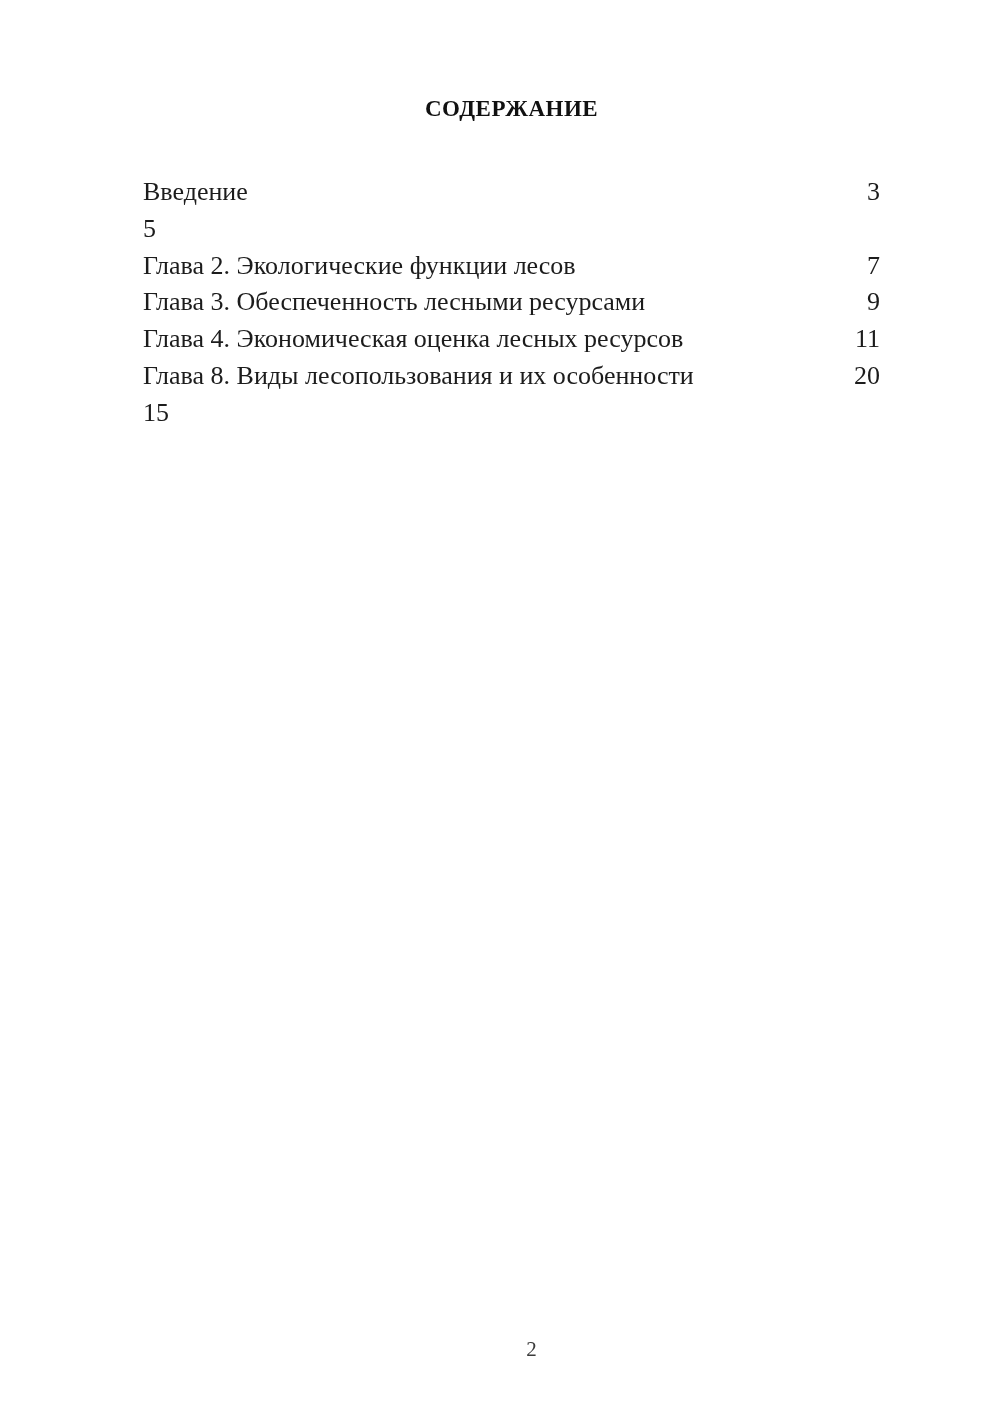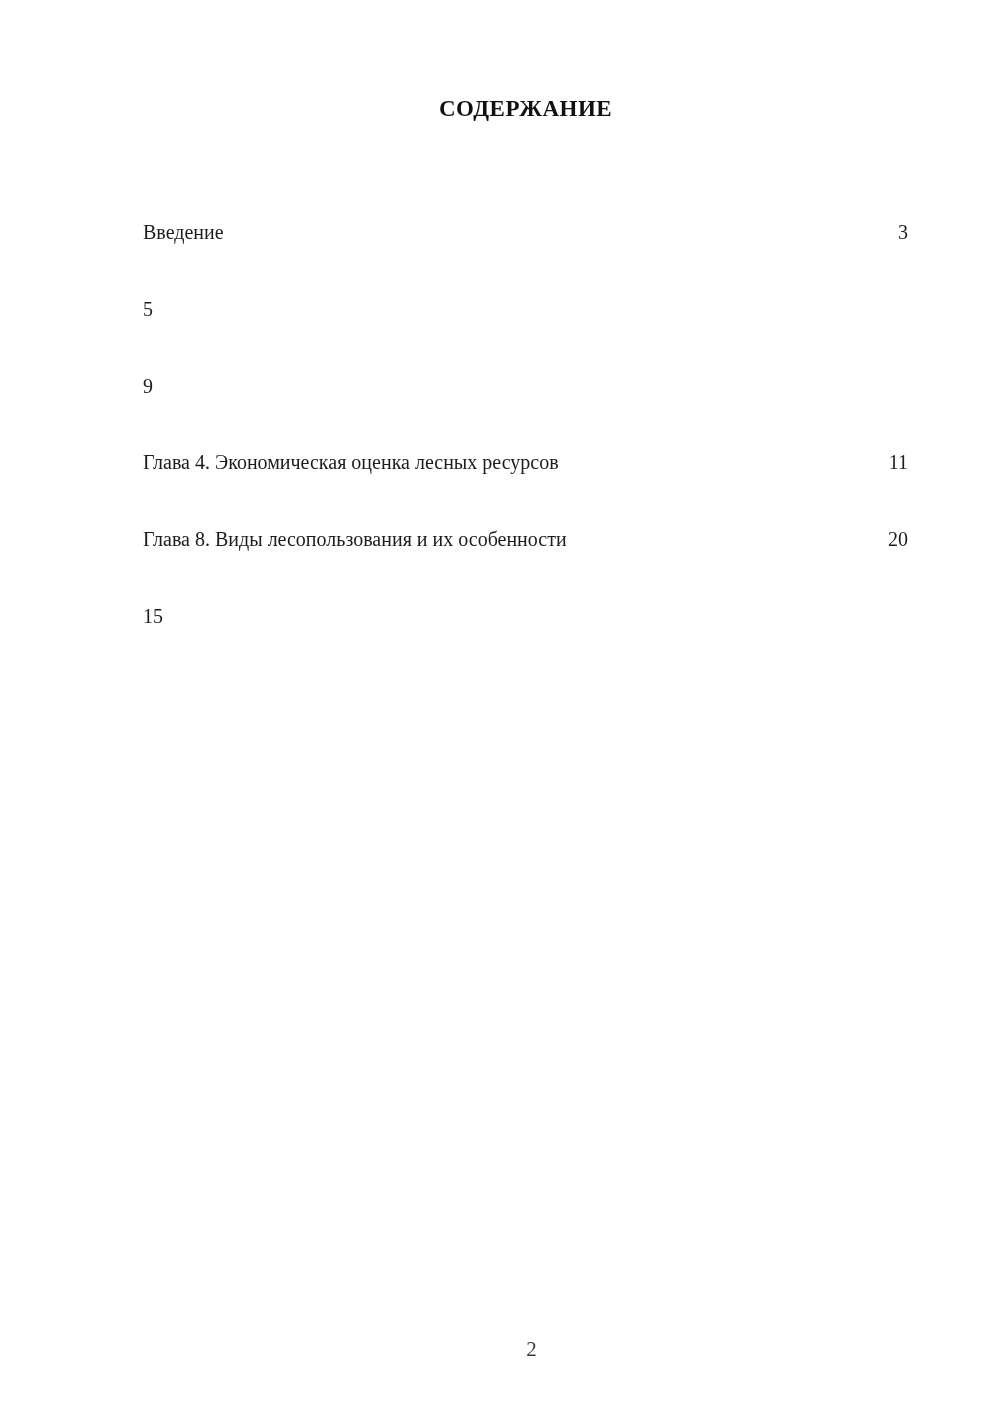--- a/index.html
+++ b/index.html
@@ -12,41 +12,40 @@
     width: 1000px;
     height: 1414px;
     background: #ffffff;
     font-family: "Liberation Serif", serif;
     color: #1c1c1c;
     box-sizing: border-box;
     overflow: hidden;
   }
   .content {
     box-sizing: border-box;
-    padding: 96px 92px 0 143px;
+    padding: 96px 120px 0 143px;
   }
   .doc-title {
     margin: 0 0 52px 0;
     text-align: center;
     font-size: 23px;
     font-weight: bold;
     letter-spacing: 0.5px;
     color: #111111;
   }
   .toc {
     display: flex;
     flex-direction: column;
   }
   .toc-row {
     display: flex;
     justify-content: space-between;
     align-items: flex-start;
-    font-size: 20px;
+    font-size: 26px;
     line-height: 36.8px;
-    margin-top: 40px;
   }
   .toc-label {
     white-space: nowrap;
   }
   .toc-page {
     white-space: nowrap;
     text-align: right;
   }
   .footer {
     position: absolute;
@@ -70,22 +69,27 @@
 
       <div class="toc-row">
         <span class="toc-label">Введение</span>
         <span class="toc-page">3</span>
       </div>
 
       <div class="toc-row">
         <span class="toc-page">5</span>
       </div>
 
+      <div class="toc-row">
+        <span class="toc-label">Глава 2. Экологические функции лесов</span>
+        <span class="toc-page">7</span>
+      </div>
 
       <div class="toc-row">
+        <span class="toc-label">Глава 3. Обеспеченность лесными ресурсами</span>
         <span class="toc-page">9</span>
       </div>
 
       <div class="toc-row">
         <span class="toc-label">Глава 4. Экономическая оценка лесных ресурсов</span>
         <span class="toc-page">11</span>
       </div>
 
       <div class="toc-row">
         <span class="toc-label">Глава 8. Виды лесопользования и их особенности</span>

